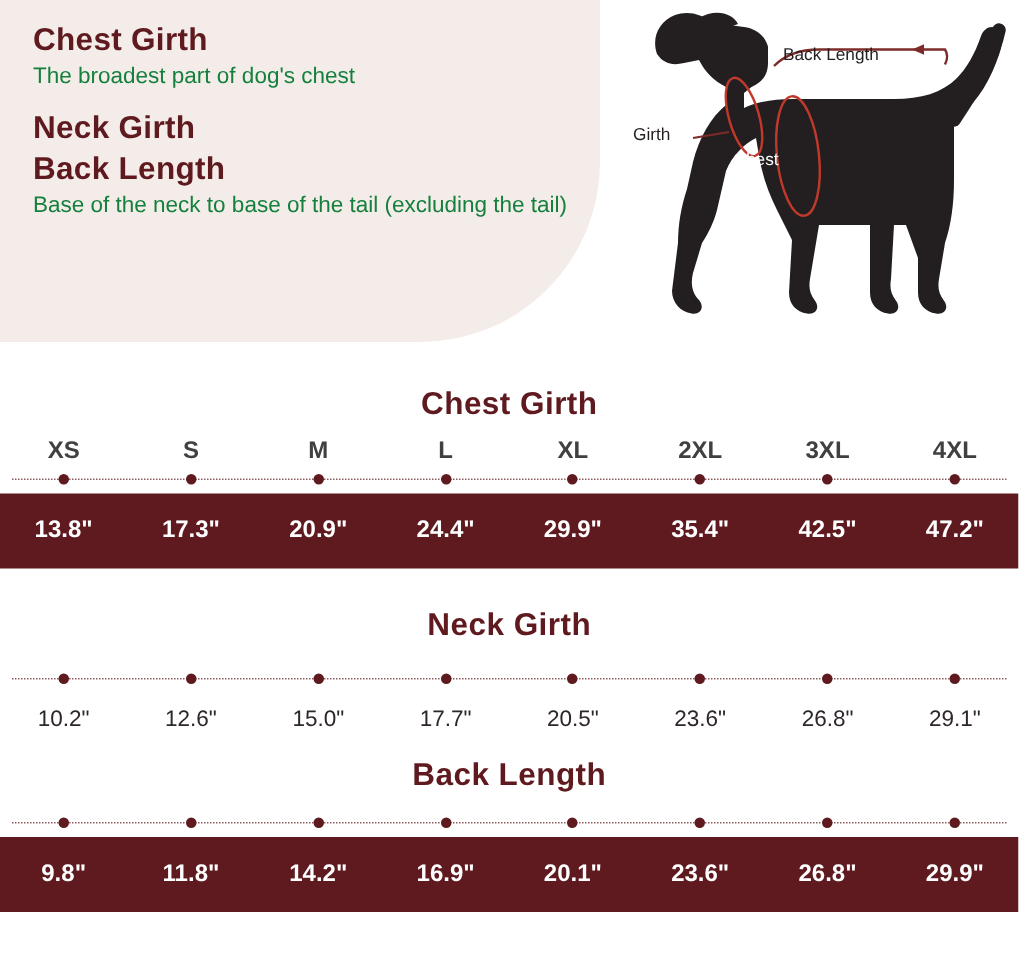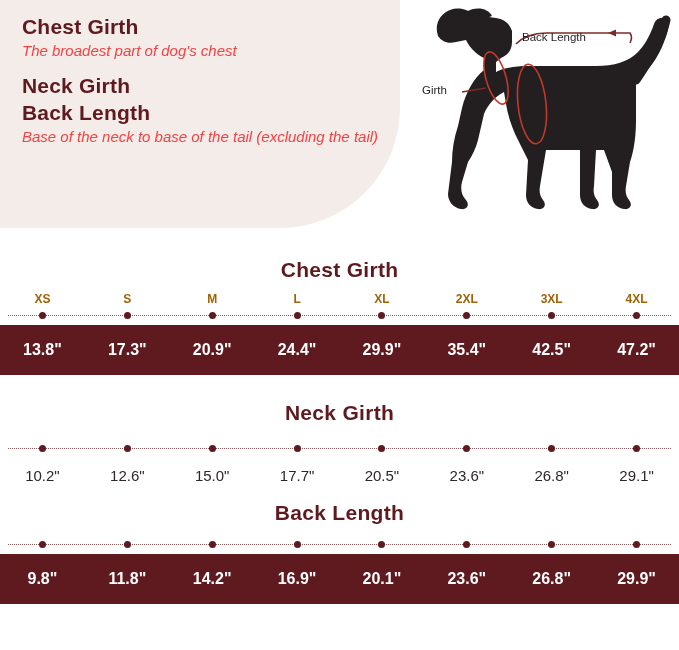--- a/index.html
+++ b/index.html
@@ -35,63 +35,62 @@
   .def-title {
     font-size: 21px;
     color: #5e1a1f;
     font-weight: bold;
     letter-spacing: .2px;
     margin: 0 0 1px 0;
     line-height: 26px;
   }
   .def-sub {
     font-size: 15px;
-    color: #ef4444;
+    color: #15803d;
     line-height: 19px;
     margin: 0 0 13px 0;
-    font-style: italic;
   }
   .def-sub.last { margin-bottom: 0; }
 
   
   .dog-wrap {
     position: absolute;
     left: 400px; top: 0;
     width: 279px; height: 232px;
   }
   .dog-label {
     position: absolute;
     font-size: 11.5px;
     color: #231f20;
     font-family: "Liberation Sans", sans-serif;
   }
   .dog-label.white { color: #ffffff; }
   .lbl-back { left: 122px; top: 31px; }
   .lbl-neck { left: 22px; top: 84px; }
-  .lbl-chest { left: 89px; top: 101px; margin-top: 36px; }
+  .lbl-chest { left: 89px; top: 101px; }
 
   
   .section { position: relative; width: 679px; }
   .sec-title {
     text-align: center;
     font-size: 21px;
     font-weight: bold;
     color: #5e1a1f;
     letter-spacing: .3px;
   }
   .size-row {
     display: flex;
     width: 679px;
   }
   .size-row > div {
     flex: 1 1 0;
     text-align: center;
-    font-size: 12px;
+    font-size: 16px;
     font-weight: bold;
-    color: #a16207;
+    color: #404040;
   }
   .dotline {
     position: relative;
     width: 679px;
     height: 12px;
     margin-top: 4px;
   }
   .dotline .rule {
     position: absolute;
     left: 8px; right: 8px; top: 5px;

